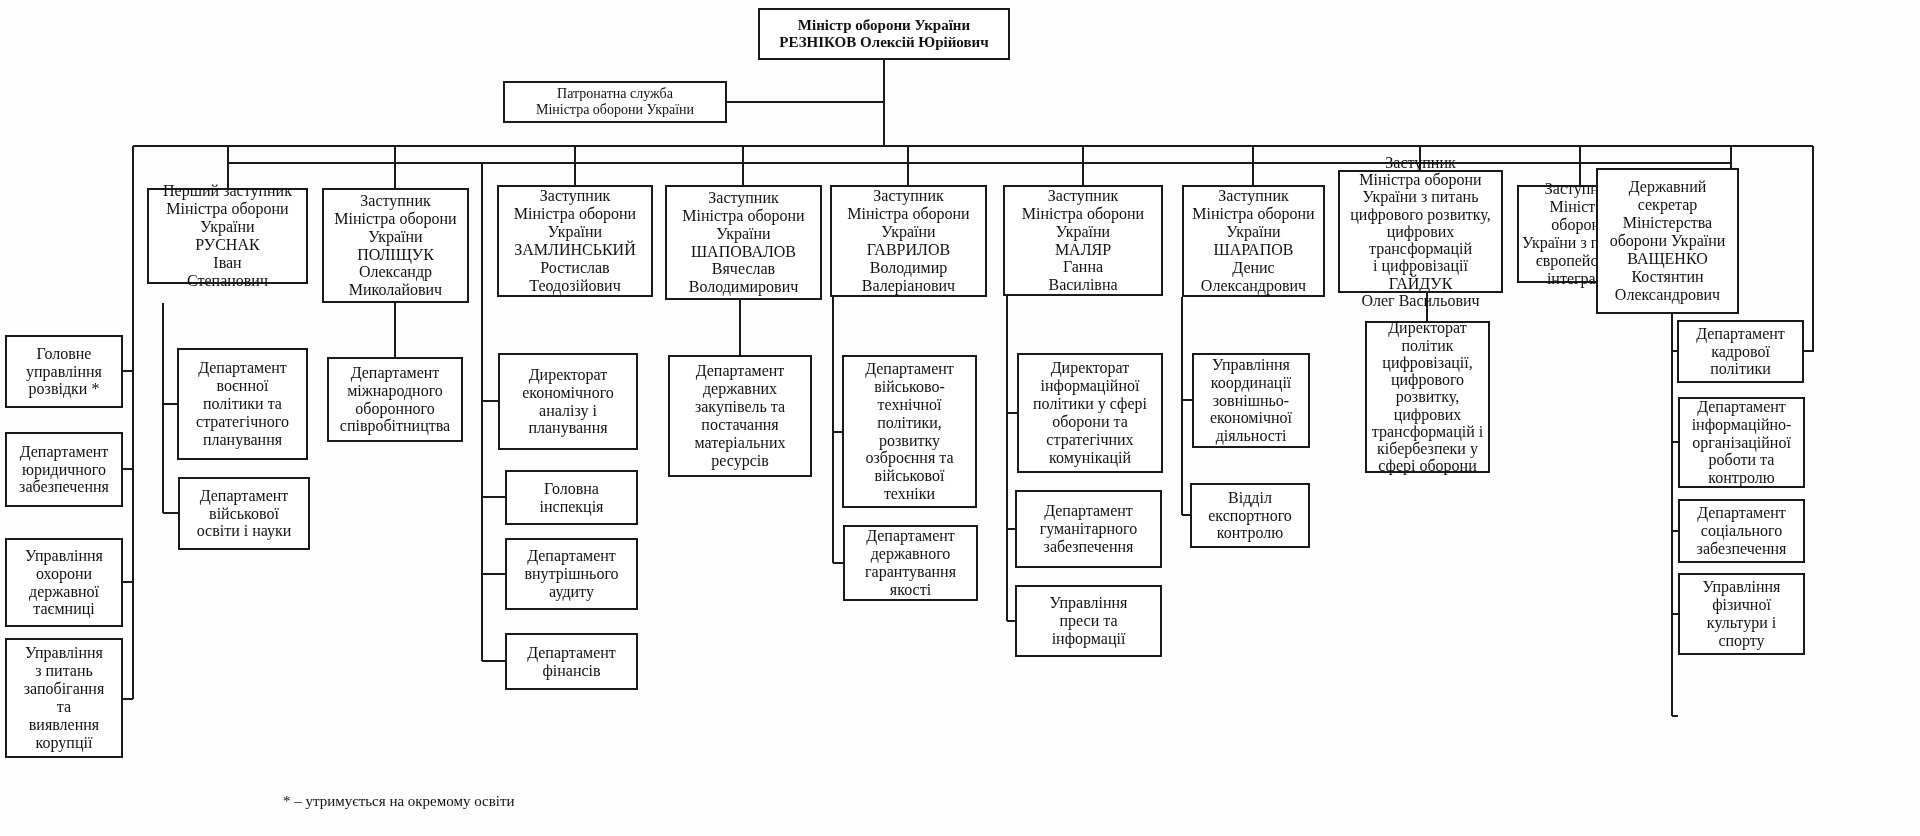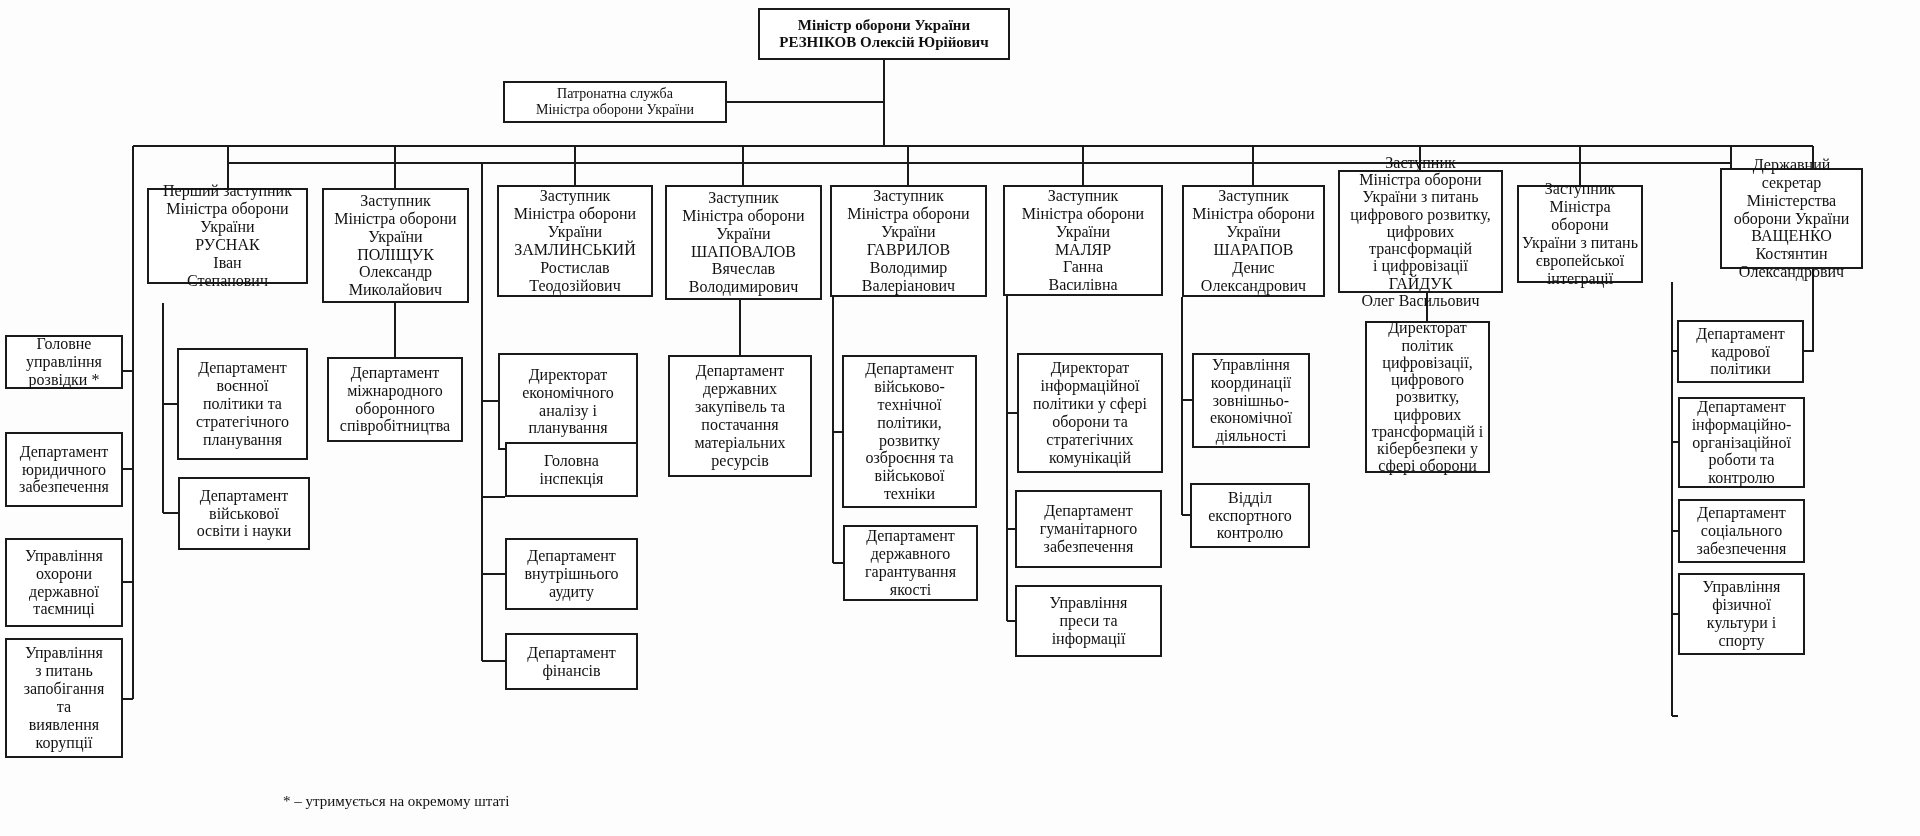--- a/index.html
+++ b/index.html
@@ -91,29 +91,29 @@
 цифрового розвитку,
 цифрових трансформацій
 і цифровізації
 ГАЙДУК
 Олег Васильович</div>
   <div class="node" style="left:1517px;top:185px;width:126px;height:98px">Заступник
 Міністра оборони
 України з питань
 європейської
 інтеграції</div>
-  <div class="node" style="left:1720px;top:168px;width:143px;height:101px">Державний
+  <div class="node" style="left:1596px;top:168px;width:143px;height:146px">Державний
 секретар
 Міністерства
 оборони України
 ВАЩЕНКО
 Костянтин
 Олександрович</div>
 
-  <div class="node" style="left:5px;top:335px;width:118px;height:54px">Головне
+  <div class="node" style="left:5px;top:335px;width:118px;height:73px">Головне
 управління
 розвідки *</div>
   <div class="node" style="left:5px;top:432px;width:118px;height:75px">Департамент
 юридичного
 забезпечення</div>
   <div class="node" style="left:5px;top:538px;width:118px;height:89px">Управління
 охорони
 державної
 таємниці</div>
   <div class="node" style="left:5px;top:638px;width:118px;height:120px">Управління
@@ -134,21 +134,21 @@
 
   <div class="node" style="left:327px;top:357px;width:136px;height:85px">Департамент
 міжнародного
 оборонного
 співробітництва</div>
 
   <div class="node" style="left:498px;top:353px;width:140px;height:97px">Директорат
 економічного
 аналізу і
 планування</div>
-  <div class="node" style="left:505px;top:442px;width:133px;height:55px">Головна
+  <div class="node" style="left:505px;top:470px;width:133px;height:55px">Головна
 інспекція</div>
   <div class="node" style="left:505px;top:538px;width:133px;height:72px">Департамент
 внутрішнього
 аудиту</div>
   <div class="node" style="left:505px;top:633px;width:133px;height:57px">Департамент
 фінансів</div>
 
   <div class="node" style="left:668px;top:355px;width:144px;height:122px">Департамент
 державних
 закупівель та
@@ -210,15 +210,15 @@
 роботи та
 контролю</div>
   <div class="node" style="left:1678px;top:499px;width:127px;height:64px">Департамент
 соціального
 забезпечення</div>
   <div class="node" style="left:1678px;top:573px;width:127px;height:82px">Управління
 фізичної
 культури і
 спорту</div>
 
-  <div class="footnote" style="left:283px;top:793px">* – утримується на окремому штаті</div>
+  <div class="footnote" style="left:283px;top:793px">* – утримується на окремому освіти</div>
 
 </div>
 
 </body></html>

